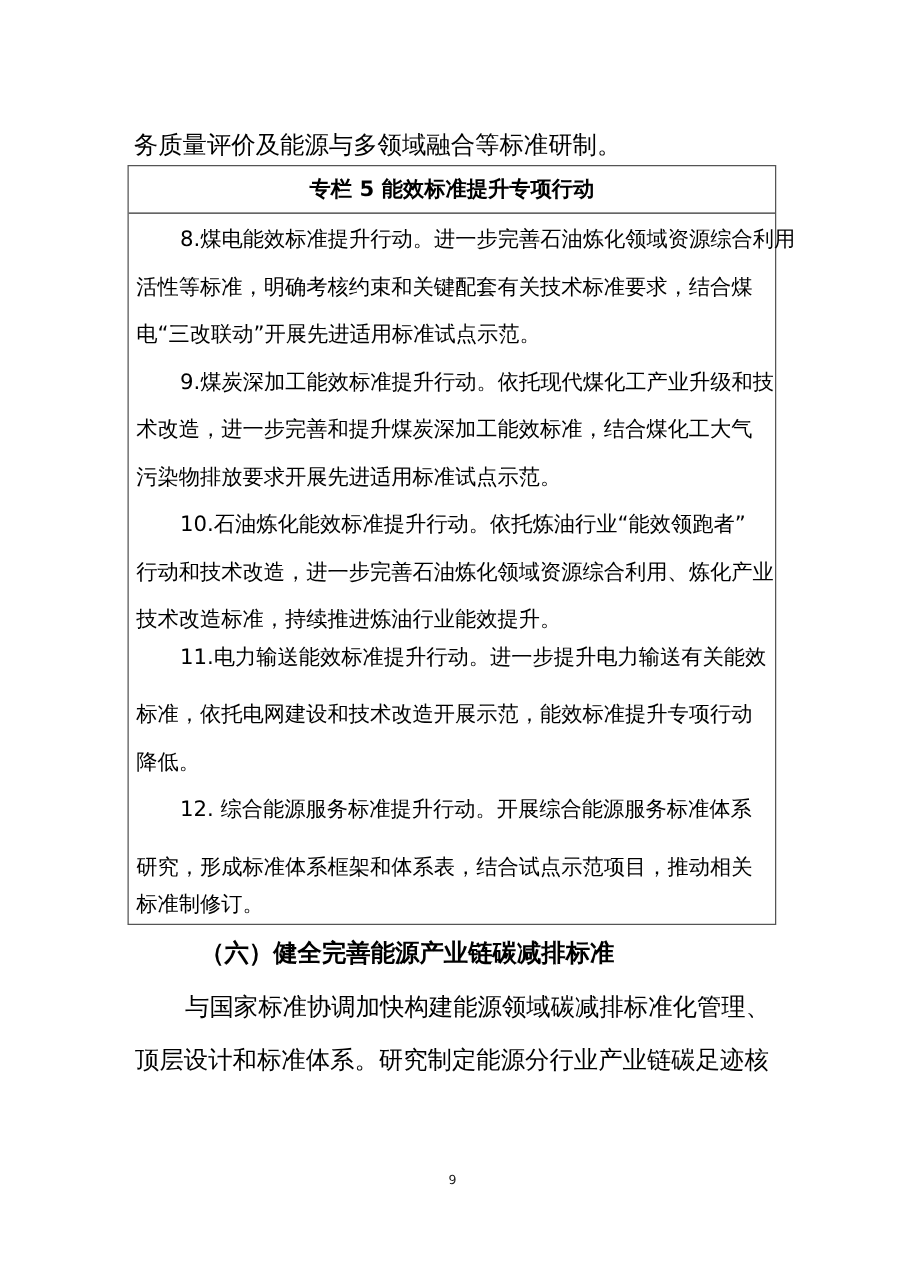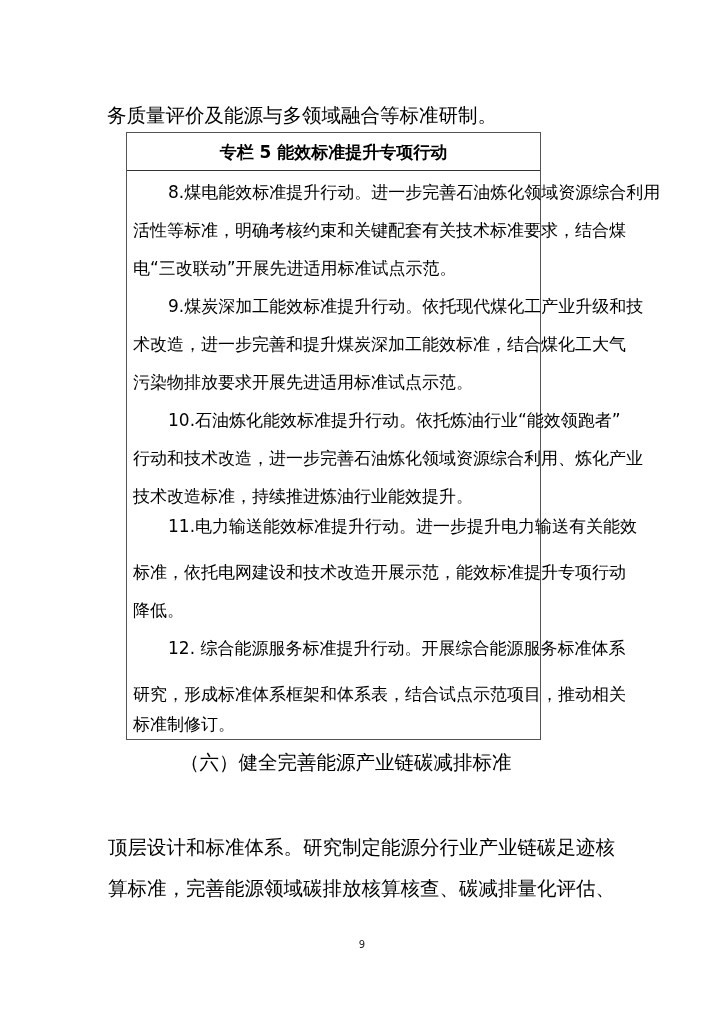--- a/index.html
+++ b/index.html
@@ -1,30 +1,30 @@
 <!DOCTYPE html>
 <html><head>
 <meta charset="utf-8">
 <style>
   html, body { margin: 0; padding: 0; background: #ffffff; }
   body { width: 724px; height: 1024px; position: relative; overflow: hidden;
          font-family: "DejaVu Sans", "Liberation Sans", sans-serif; color: #000; }
   .page { position: absolute; left: 0; top: 0; width: 724px; height: 1024px; padding-left: 44px; }
   .line { position: absolute; white-space: nowrap; font-size: 18.5px; line-height: 24px; }
   .intro { left: 107px; top: 104px; font-size: 19.5px; }
-  .box { position: absolute; left: 102px; top: 132px; width: 415px; height: 608px;
-         border: 1px solid #555; box-sizing: border-box; margin-left: 24px; }
+  .box { position: absolute; left: 102px; top: 132px; width: 519px; height: 608px;
+         border: 1px solid #555; box-sizing: border-box; }
   .box-header { position: absolute; left: 0; top: 0; width: 100%; height: 38px;
                 border-bottom: 1px solid #333; box-sizing: border-box;
                 text-align: center; font-weight: bold; font-size: 17px; line-height: 38px; }
   .item { position: absolute; left: 0; width: 100%; }
   .item .l { position: absolute; white-space: nowrap; font-size: 17px; line-height: 22px; left: 6px; }
   .item .l.first { left: 41px; }
   .item b { font-weight: normal; }
-  .heading { left: 160px; top: 751px; font-weight: normal; font-size: 19.5px; margin-left: 20px; }
+  .heading { left: 160px; top: 751px; font-weight: bold; font-size: 19.5px; }
   .para { font-size: 19.5px; }
   .pagenum { position: absolute; left: 0; width: 724px; top: 939px; text-align: center;
              font-size: 10px; color: #222; }
 </style>
 </head>
 <body>
 
 <div class="page">
 
   <div class="line intro">务质量评价及能源与多领域融合等标准研制。</div>
@@ -57,17 +57,17 @@
     </div>
 
     <div class="item" style="top:494px">
       <div class="l first" style="top:10px"><b>12. 综合能源服务标准提升行动。</b><span>开展综合能源服务标准体系</span></div>
       <div class="l" style="top:56px">研究，形成标准体系框架和体系表，结合试点示范项目，推动相关</div>
       <div class="l" style="top:86px">标准制修订。</div>
     </div>
   </div>
 
   <div class="line heading">（六）健全完善能源产业链碳减排标准</div>
+  <div class="line para" style="left:148px; top:794px">与国家标准协调加快构建能源领域碳减排标准化管理、</div>
   <div class="line para" style="left:108px; top:836px">顶层设计和标准体系。研究制定能源分行业产业链碳足迹核</div>
-  <div class="line para" style="left:108px; top:877px">算标准，完善能源领域碳排放核算核查、碳减排量化评估、</div>
 
   <div class="pagenum">9</div>
 </div>
 
 </body></html>

